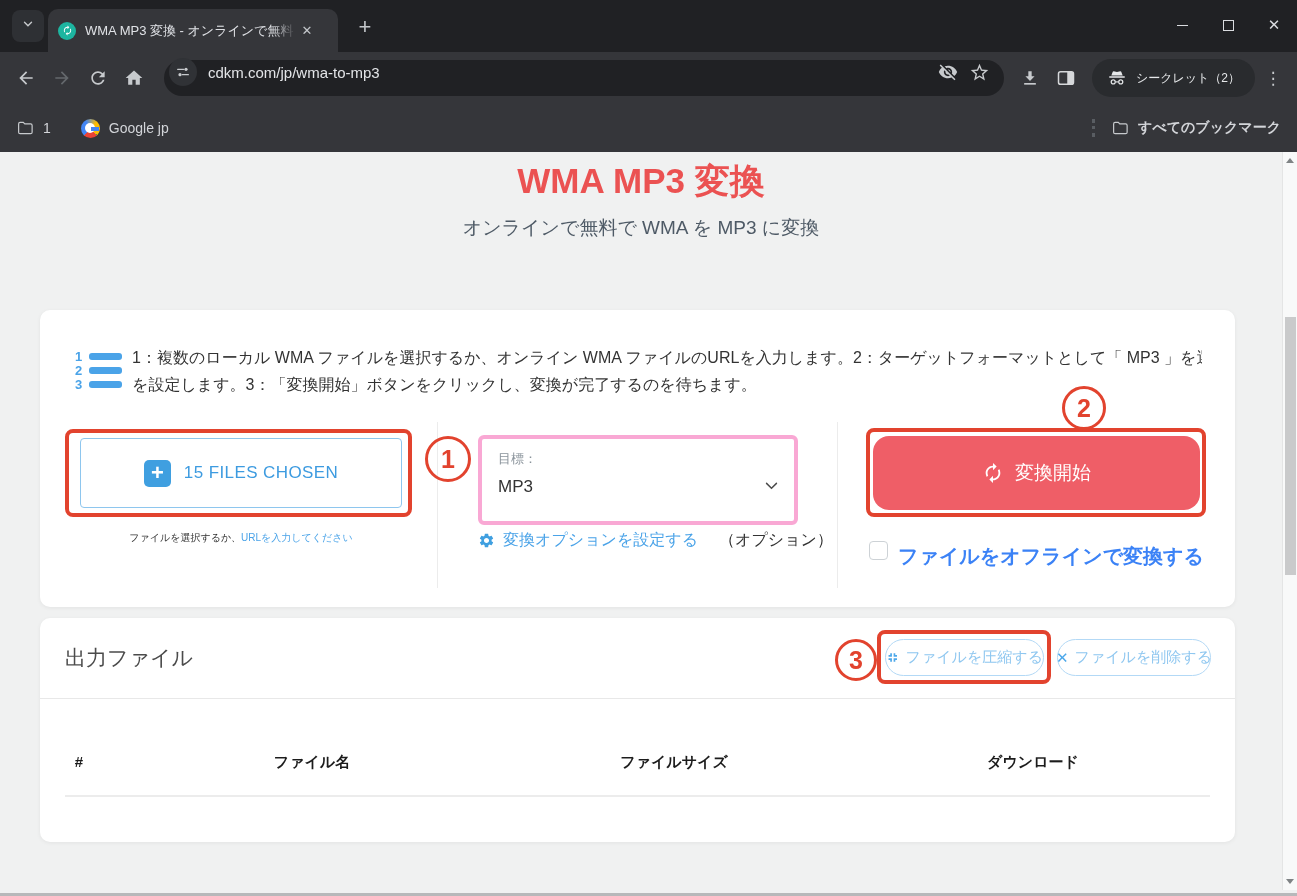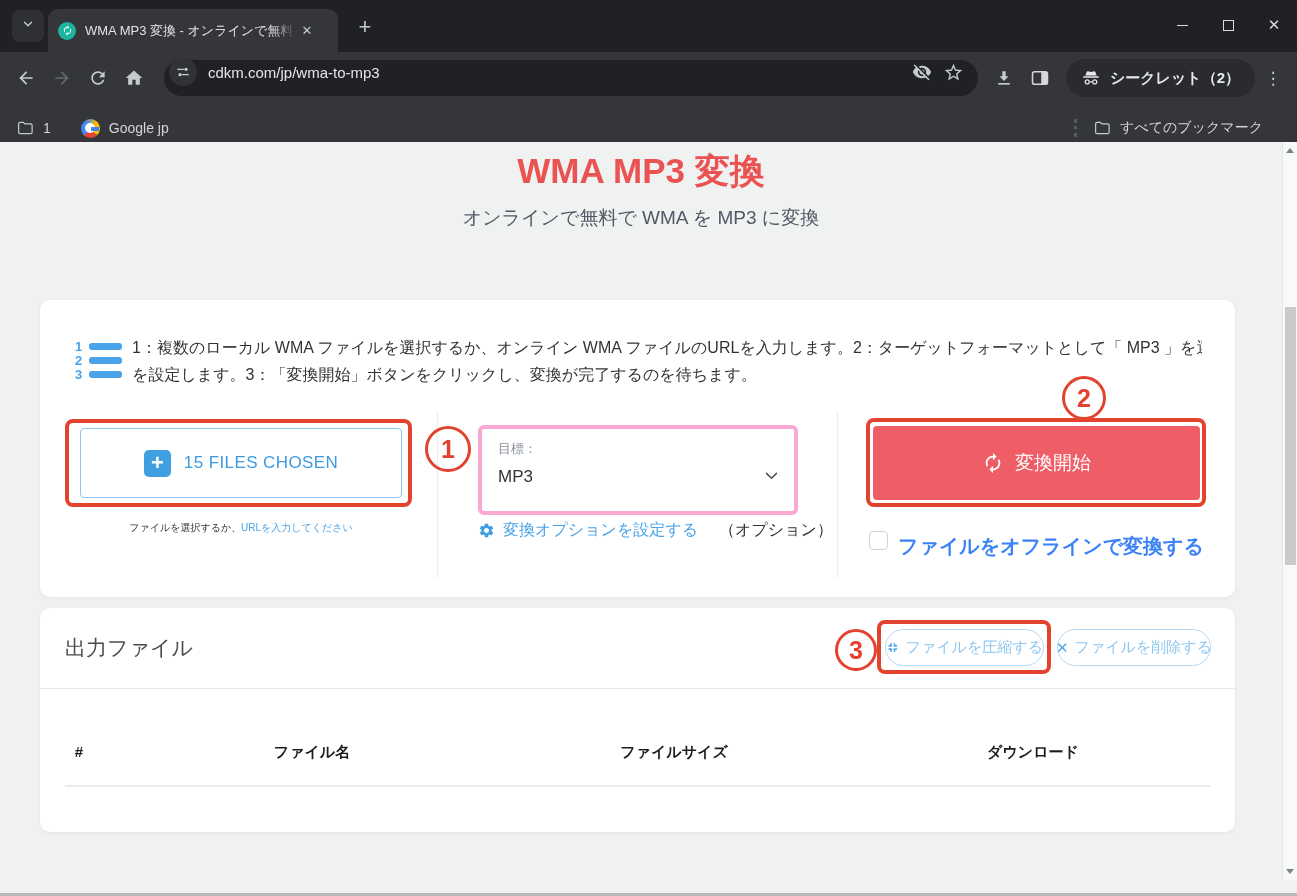--- a/index.html
+++ b/index.html
@@ -23,33 +23,33 @@
   .glyph-min{display:block; width:11px; border-top:1.6px solid #dadce0;}
   .glyph-max{display:block; width:11px; height:11px; border:1.6px solid #dadce0;}
 
   .toolbar{position:absolute; top:52px; left:0; width:1297px; height:52px; background:var(--chrome-toolbar); display:flex; align-items:center; padding:0 8px;}
   .tool-icon{width:36px; height:36px; border-radius:50%; display:flex; align-items:center; justify-content:center; flex:0 0 auto;}
   .url-bar{flex:1; height:36px; background:var(--chrome-dark); border-radius:18px; margin:0 8px 0 12px; display:flex; align-items:center; padding:0 8px 12px 5px;}
   .site-chip{width:28px; height:28px; border-radius:50%; background:#303236; display:flex; align-items:center; justify-content:center; flex:0 0 auto;}
   .url-text{color:#e3e5e8; font-size:15px; margin-left:11px; flex:1; white-space:nowrap; overflow:hidden;}
   .urlbar-icon{width:32px; height:32px; display:flex; align-items:center; justify-content:center; flex:0 0 auto;}
   .incognito-chip{height:38px; background:#292b2e; border-radius:19px; display:flex; align-items:center; padding:0 15px; gap:9px; margin-left:8px; flex:0 0 auto;}
-  .incognito-label{color:#e6e8ea; font-size:15px; white-space:nowrap;font-weight:bold;}
+  .incognito-label{color:#e6e8ea; font-size:12px; white-space:nowrap;}
   .menu-dots{width:32px; height:36px; display:flex; align-items:center; justify-content:center; color:#c7cacd; font-size:17px; letter-spacing:0; margin-left:2px;}
 
   .bookmarks-bar{position:absolute; top:104px; left:0; width:1297px; height:48px; background:var(--chrome-toolbar); display:flex; align-items:center; padding:0 16px;}
   .bm-item{display:flex; align-items:center; gap:9px; margin-right:30px; color:#d3d5d9; font-size:14px; white-space:nowrap;}
   .bm-spacer{flex:1;}
   .bm-grip{height:18px; border-left:3px dotted #595d62; margin-right:16px;}
   .g-icon{width:19px; height:19px; border-radius:50%; background:conic-gradient(from 135deg,#ea4335 0 90deg,#4285f4 90deg 190deg,#fbbc05 270deg 360deg,#34a853 190deg 270deg); position:relative; flex:0 0 auto;}
   .g-icon::after{content:""; position:absolute; left:4.5px; top:4.5px; width:10px; height:10px; border-radius:50%; background:#fff;}
   .g-icon::before{content:""; position:absolute; right:1px; top:8px; width:8px; height:4px; background:#4285f4; z-index:2;}
 
   
-  .page{position:absolute; top:142px; left:0; width:1297px; height:741px; background:#f0f1f1; overflow:hidden;}
+  .page{position:absolute; top:152px; left:0; width:1297px; height:741px; background:#f0f1f1; overflow:hidden;}
   .window-bottom{position:absolute; bottom:0; left:0; width:1297px; height:3px; background:#b7b8ba;}
 
   .page-title{position:absolute; top:6px; left:0; width:1282px; text-align:center; font-size:35px; font-weight:bold; color:var(--title-red);}
   .page-subtitle{position:absolute; top:63px; left:0; width:1282px; text-align:center; font-size:19px; color:#4e5a66;}
 
   .card{position:absolute; left:40px; width:1195px; background:#fff; border-radius:10px; box-shadow:0 1px 4px rgba(0,0,0,.06);}
   .card1{top:158px; height:297px;}
   .card2{top:466px; height:224px;}
 
   
@@ -72,21 +72,21 @@
   .chooser-hint .hint-link{color:var(--link-blue);}
 
   .target-box{position:absolute; left:438px; top:125px; width:320px; height:90px; border:4px solid #f9a8d4; border-radius:6px; background:#fff; padding:11px 16px; cursor:pointer;}
   .target-label{font-size:13px; color:#8a939b;}
   .target-value{font-size:17px; color:#333; margin-top:9px;}
   .target-chevron{position:absolute; right:14px; top:38px;}
   .options-row{position:absolute; left:438px; top:220px; display:flex; align-items:center; gap:18px; font-size:16px; white-space:nowrap;}
   .options-link{color:var(--link-blue); display:flex; align-items:center; gap:8px; cursor:pointer;}
   .options-note{color:#333; margin-left:3px;}
 
-  .convert-btn{position:absolute; left:833px; top:126px; width:327px; height:74px; background:var(--convert-red); border-radius:4px; color:#fff; font-size:19px; display:flex; align-items:center; justify-content:center; gap:11px; cursor:pointer;}
+  .convert-btn{position:absolute; left:833px; top:126px; width:327px; height:74px; background:var(--convert-red); border-radius:16px; color:#fff; font-size:19px; display:flex; align-items:center; justify-content:center; gap:11px; cursor:pointer;}
   .offline-row{position:absolute; left:833px; top:221px; width:327px; display:flex; align-items:center; justify-content:center; gap:10px;}
   .offline-checkbox{width:19px; height:19px; border:1.5px solid #cdd2d6; border-radius:4px; background:#fff; flex:0 0 auto;}
   .offline-label{font-size:20px; font-weight:bold; color:#3b82f6; white-space:nowrap;margin-top:12px;}
 
   
   .output-title{position:absolute; left:25px; top:26px; font-size:21px; color:#4b4b4b;}
   .card2-divider{position:absolute; top:80px; left:0; width:1195px; height:1px; background:#e8e8e8;}
   .pill-btn{position:absolute; top:21px; height:37px; border:1px solid #b3d9f6; border-radius:19px; background:#fff; display:flex; align-items:center; justify-content:center; gap:6px; font-size:15px; color:#8fc7f0; cursor:pointer; white-space:nowrap;}
   .compress-btn{left:845px; width:159px;}
   .delete-btn{left:1017px; width:154px;}
@@ -205,21 +205,21 @@
         <path d="M3.5 6.5c0-1.1.9-2 2-2h4.2l2 2h7.8c1.1 0 2 .9 2 2v9c0 1.1-.9 2-2 2h-14c-1.1 0-2-.9-2-2v-11z"></path>
       </svg>
     <span>1</span>
   </div>
   <div class="bm-item">
     <span class="g-icon"></span>
     <span>Google jp</span>
   </div>
   <div class="bm-spacer"></div>
   <div class="bm-grip"></div>
-  <div class="bm-item" style="margin-right:18px;">
+  <div class="bm-item" style="margin-right:0;font-weight:bold;">
     <svg width="18" height="18" viewBox="0 0 24 24" fill="none" stroke="#c7cacd" stroke-width="1.6">
         <path d="M3.5 6.5c0-1.1.9-2 2-2h4.2l2 2h7.8c1.1 0 2 .9 2 2v9c0 1.1-.9 2-2 2h-14c-1.1 0-2-.9-2-2v-11z"></path>
       </svg>
     <span>すべてのブックマーク</span>
   </div>
 </div>
 
 <div class="page">
   <div class="page-title">WMA MP3 変換</div>
   <div class="page-subtitle">オンラインで無料で WMA を MP3 に変換</div>

